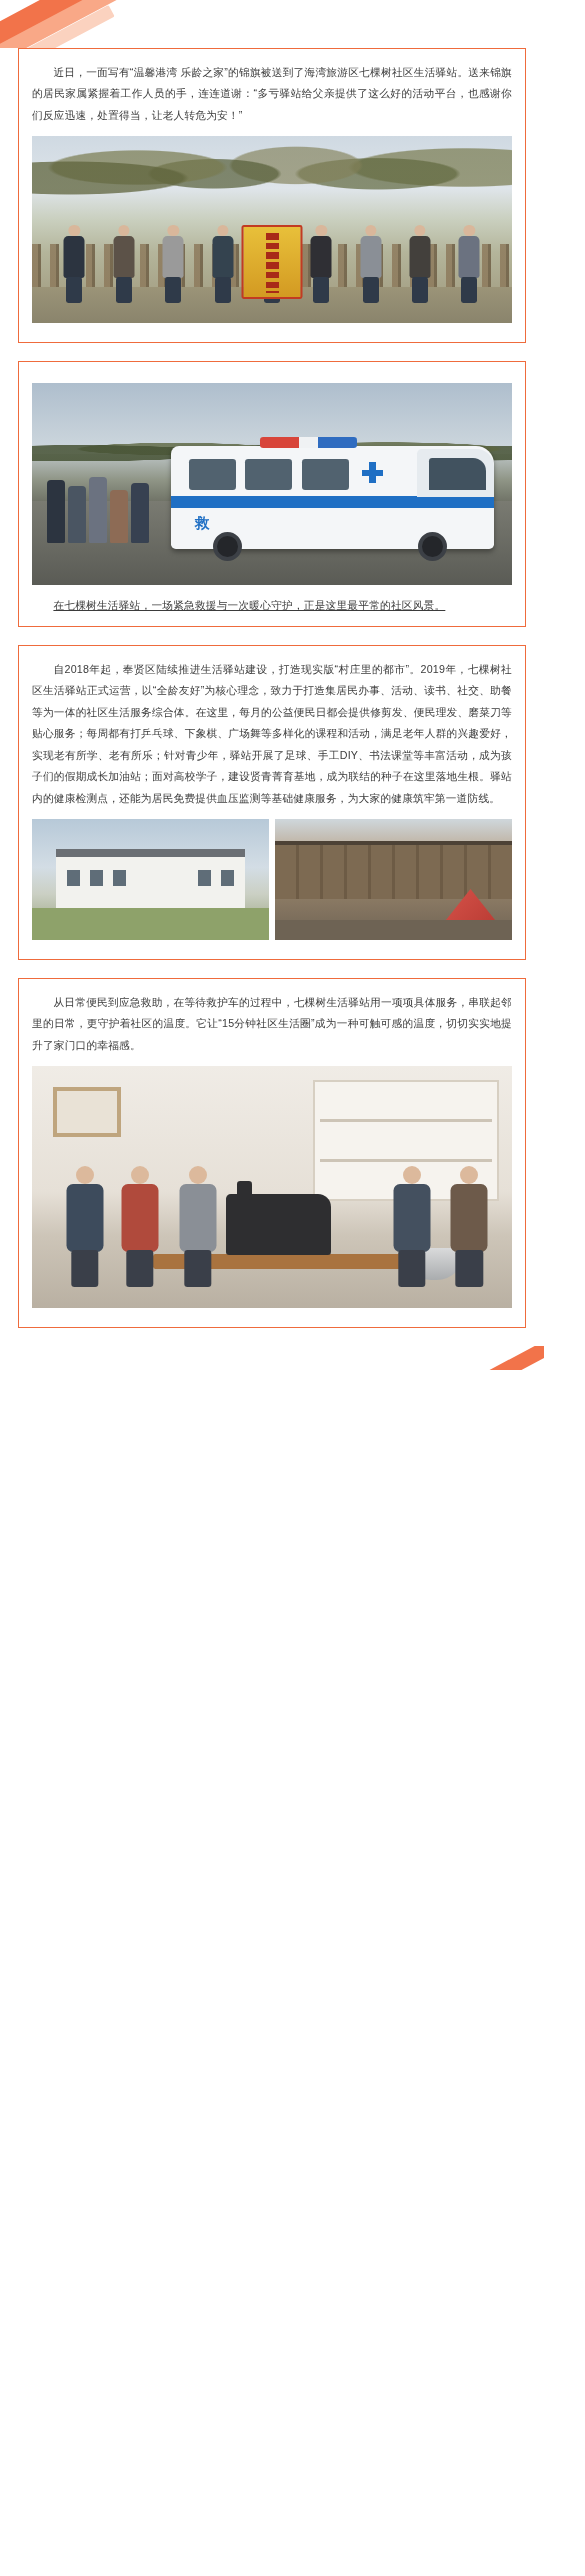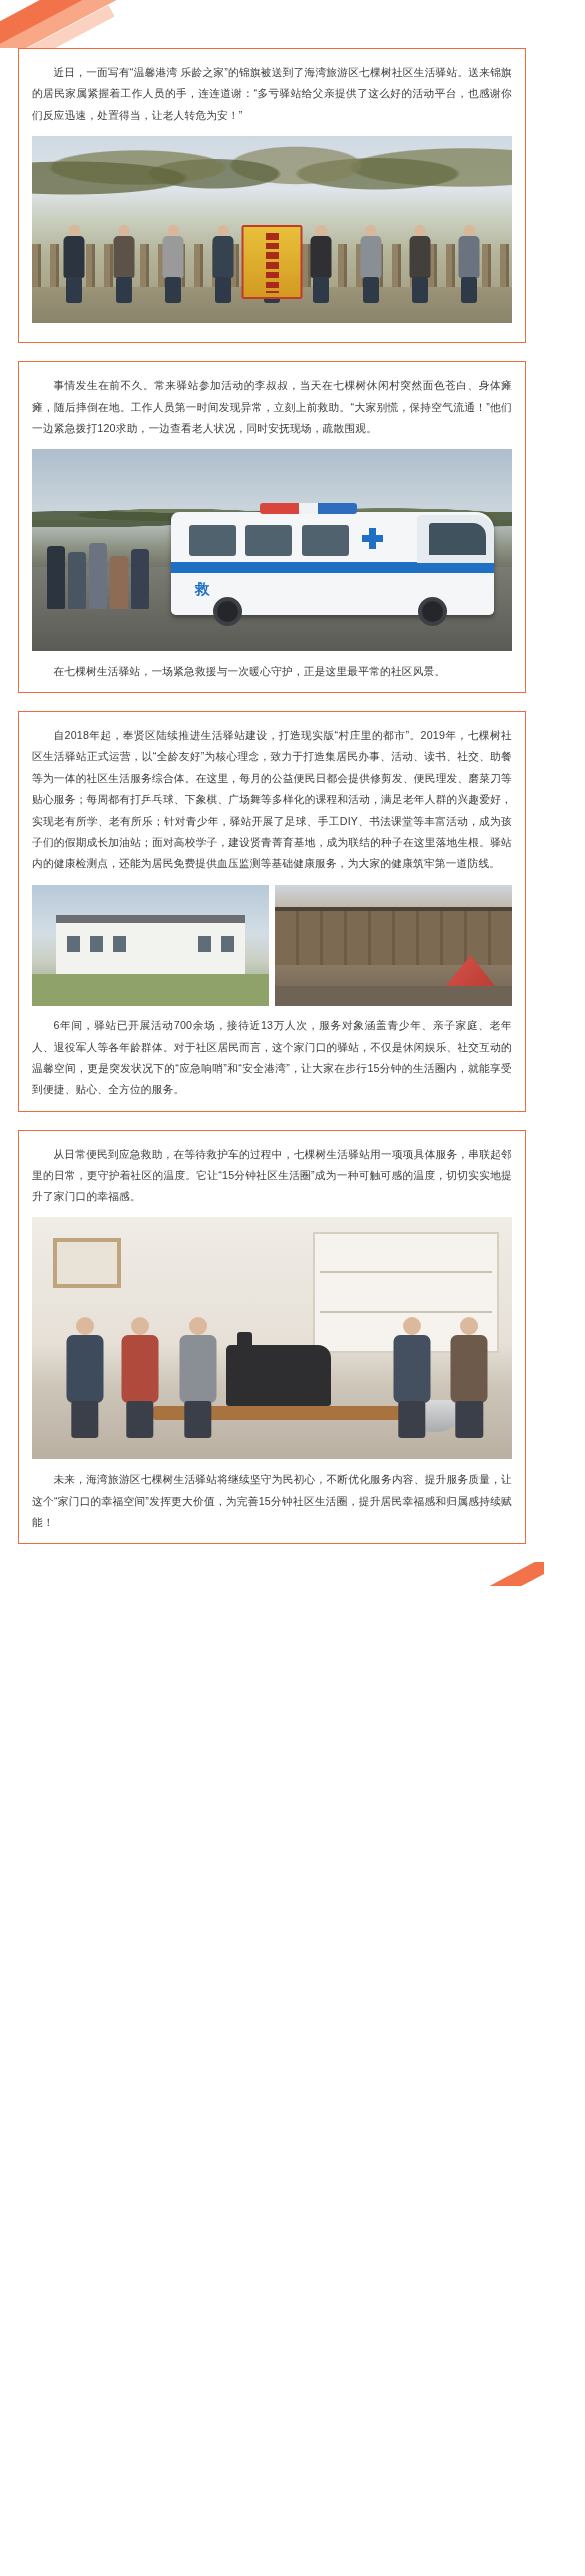--- a/index.html
+++ b/index.html
@@ -63,21 +63,21 @@
   }
   p.para {
     font-size: 10.7px;
     line-height: 2.0;
     letter-spacing: 0.2px;
     text-align: justify;
     margin: 0 0 9.7px 0;
     color: #3b3b3b;
     text-indent: 2em;
   }
-  p.para:last-child { margin-bottom: 0; }
+  p.para:last-child { margin-bottom: 0; text-decoration: underline; }
 
   .photo {
     width: 100%;
     display: block;
     margin: 8px 0 9.7px 0;
     border: 0;
     position: relative;
     overflow: hidden;
   }
 
@@ -365,21 +365,20 @@
             <span class="head"></span>
             <span class="body" style="background:#6b7280"></span>
             <span class="legs"></span>
           </div>
       </div>
       <div class="banner"></div>
     </div>
   </div>
 
   <div class="card inner-pad">
-    <p class="para">事情发生在前不久。常来驿站参加活动的李叔叔，当天在七棵树休闲村突然面色苍白、身体瘫 瘫，随后摔倒在地。工作人员第一时间发现异常，立刻上前救助。“大家别慌，保持空气流通！”他们一边紧急拨打120求助，一边查看老人状况，同时安抚现场，疏散围观。</p>
 
     <div class="photo photo2">
       <div class="sky"></div>
       <div class="treeline"></div>
       <div class="road"></div>
       <div class="crowd">
         <div class="p" style="height:63px;background:#2c3440"></div>
         <div class="p" style="height:57px;background:#4a5562"></div>
         <div class="p" style="height:66px;background:#6b7280"></div>
         <div class="p" style="height:53px;background:#8d6b55"></div>
@@ -417,21 +416,20 @@
         </div>
         <div class="lawn"></div>
       </div>
       <div class="photo4">
         <div class="wall"></div>
         <div class="tent"></div>
         <div class="ground"></div>
       </div>
     </div>
 
-    <p class="para">6年间，驿站已开展活动700余场，接待近13万人次，服务对象涵盖青少年、亲子家庭、老年人、退役军人等各年龄群体。对于社区居民而言，这个家门口的驿站，不仅是休闲娱乐、社交互动的温馨空间，更是突发状况下的“应急响哨”和“安全港湾”，让大家在步行15分钟的生活圈内，就能享受到便捷、贴心、全方位的服务。</p>
   </div>
 
   <div class="card inner-pad">
     <p class="para">从日常便民到应急救助，在等待救护车的过程中，七棵树生活驿站用一项项具体服务，串联起邻里的日常，更守护着社区的温度。它让“15分钟社区生活圈”成为一种可触可感的温度，切切实实地提升了家门口的幸福感。</p>
 
     <div class="photo photo5">
       <div class="frame"></div>
       <div class="shelf">
         <div class="row r1"></div>
         <div class="row r2"></div>
@@ -459,21 +457,20 @@
           <span class="body" style="background:#44505f"></span>
           <span class="legs"></span>
         </div>
       <div class="pfig f5">
           <span class="head"></span>
           <span class="body" style="background:#6d5a4a"></span>
           <span class="legs"></span>
         </div>
     </div>
 
-    <p class="para">未来，海湾旅游区七棵树生活驿站将继续坚守为民初心，不断优化服务内容、提升服务质量，让这个“家门口的幸福空间”发挥更大价值，为完善15分钟社区生活圈，提升居民幸福感和归属感持续赋能！</p>
   </div>
 
   <div class="bottom-decor">
     <div class="band"></div>
   </div>
 
 </div>
 
 
 </body></html>

